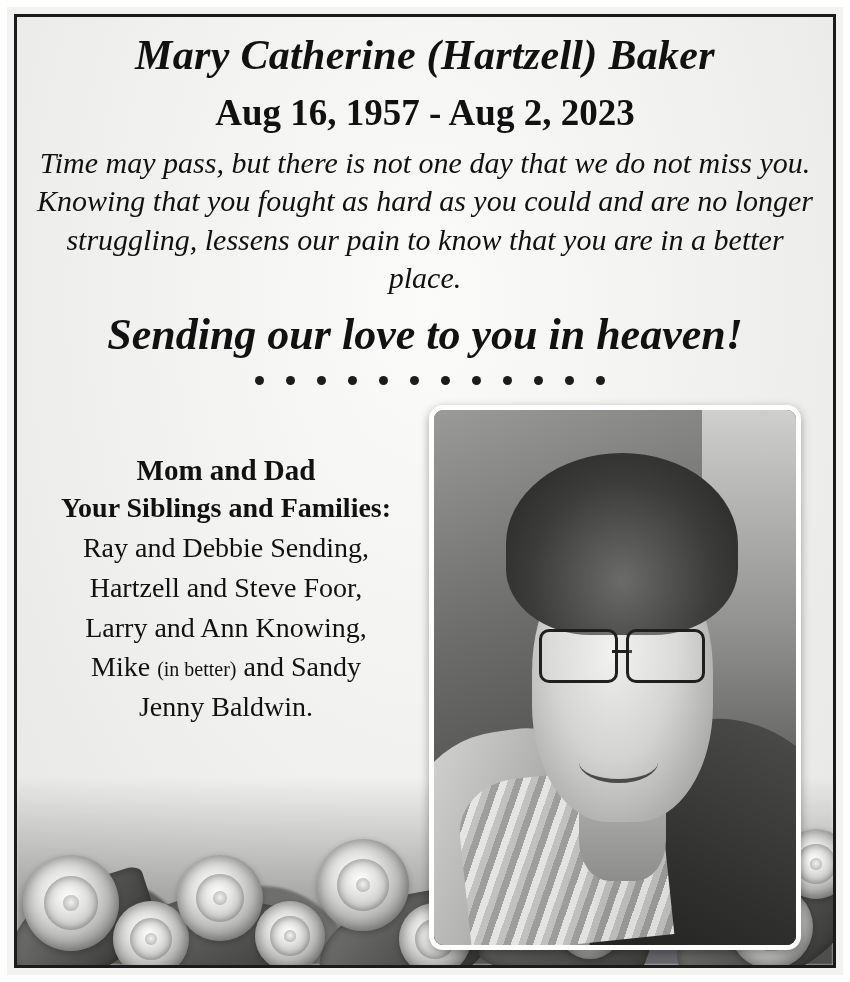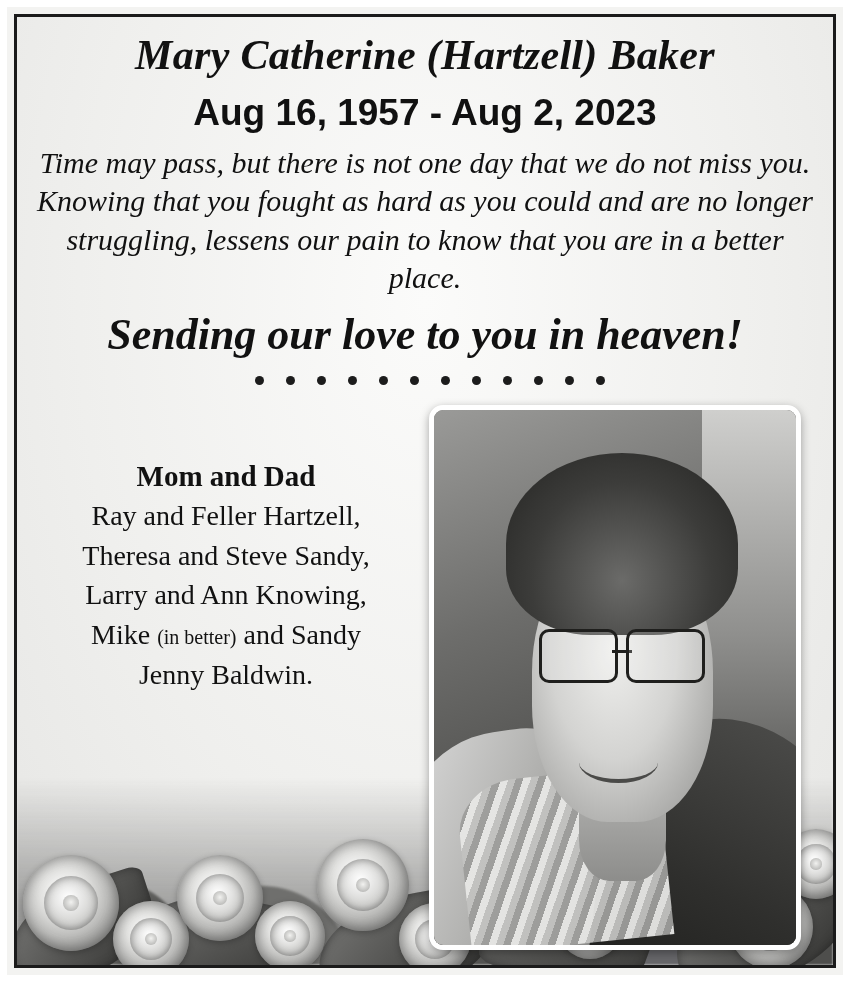--- a/index.html
+++ b/index.html
@@ -105,21 +105,21 @@
   .name {
     font-family: "Liberation Serif", serif;
     font-style: italic;
     font-weight: bold;
     font-size: 42px;
     letter-spacing: 0.3px;
     margin: 0 0 6px 0;
     line-height: 1.05;
   }
   .dates {
-    font-family: Liberation Sans, sans-serif;
+    font-family: Liberation Serif, serif;
     font-weight: bold;
     font-size: 37px;
     margin: 16px 0 10px 0;
     line-height: 1.1;
   }
   .verse {
     font-family: "Liberation Serif", serif;
     font-style: italic;
     font-size: 30px;
     line-height: 1.28;
@@ -156,21 +156,20 @@
     bottom: 0;
     z-index: 6;
   }
   .family {
     position: absolute;
     left: 14px;
     top: 16px;
     width: 410px;
     text-align: center;
     font-family: "Liberation Serif", serif;
-    margin-top: 6px;
   }
   .family .lead {
     font-weight: bold;
     font-size: 29px;
     line-height: 1.2;
     margin-bottom: 2px;
   }
   .family .parents {
     font-size: 28px;
     line-height: 1.25;
@@ -358,22 +357,23 @@
       <span></span>
       <span></span>
       <span></span>
     </div>
   </div>
 
   <div class="lower">
 
     <div class="family">
       <div class="lead">Mom and Dad</div>
-      <div class="sib-line">Ray and Feller Hartzell,</div>
-      <div class="sib-line">Theresa and Steve Sandy,</div>
+      <div class="sib-head">Your Siblings and Families:</div>
+      <div class="sib-line">Ray and Debbie Sending,</div>
+      <div class="sib-line">Hartzell and Steve Foor,</div>
       <div class="sib-line">Larry and Ann Knowing,</div>
       <div class="sib-line"><span>Mike </span><span class="small-note">(in better)</span><span> and Sandy</span></div>
       <div class="sib-line">Jenny Baldwin.</div>
     </div>
 
     <div class="photo">
       <div class="bg"></div>
       <div class="woodpanel"></div>
       <div class="shoulder-left"></div>
       <div class="shoulder-right"></div>

